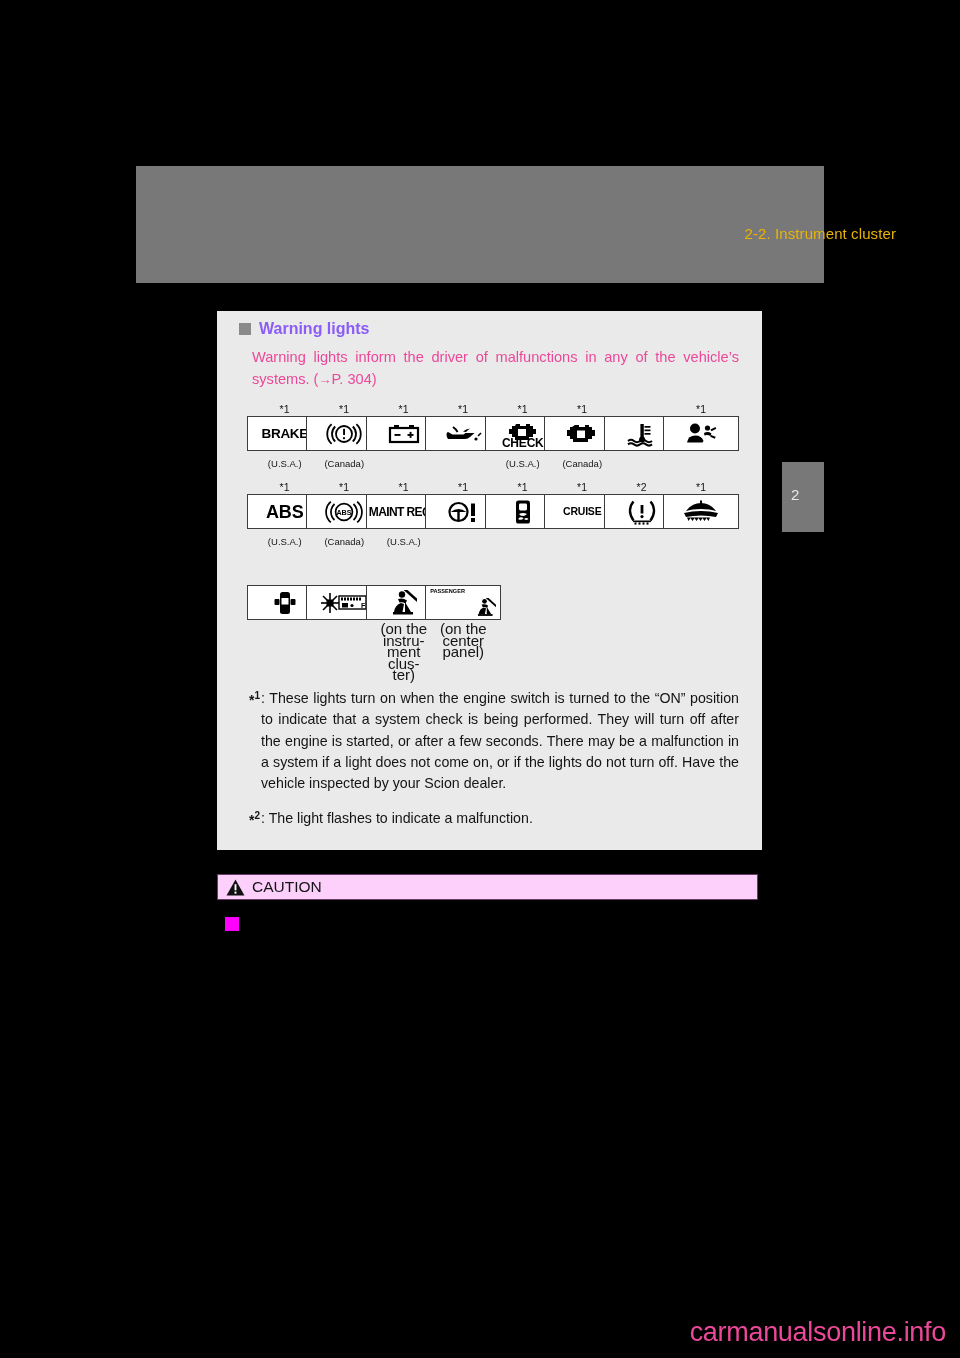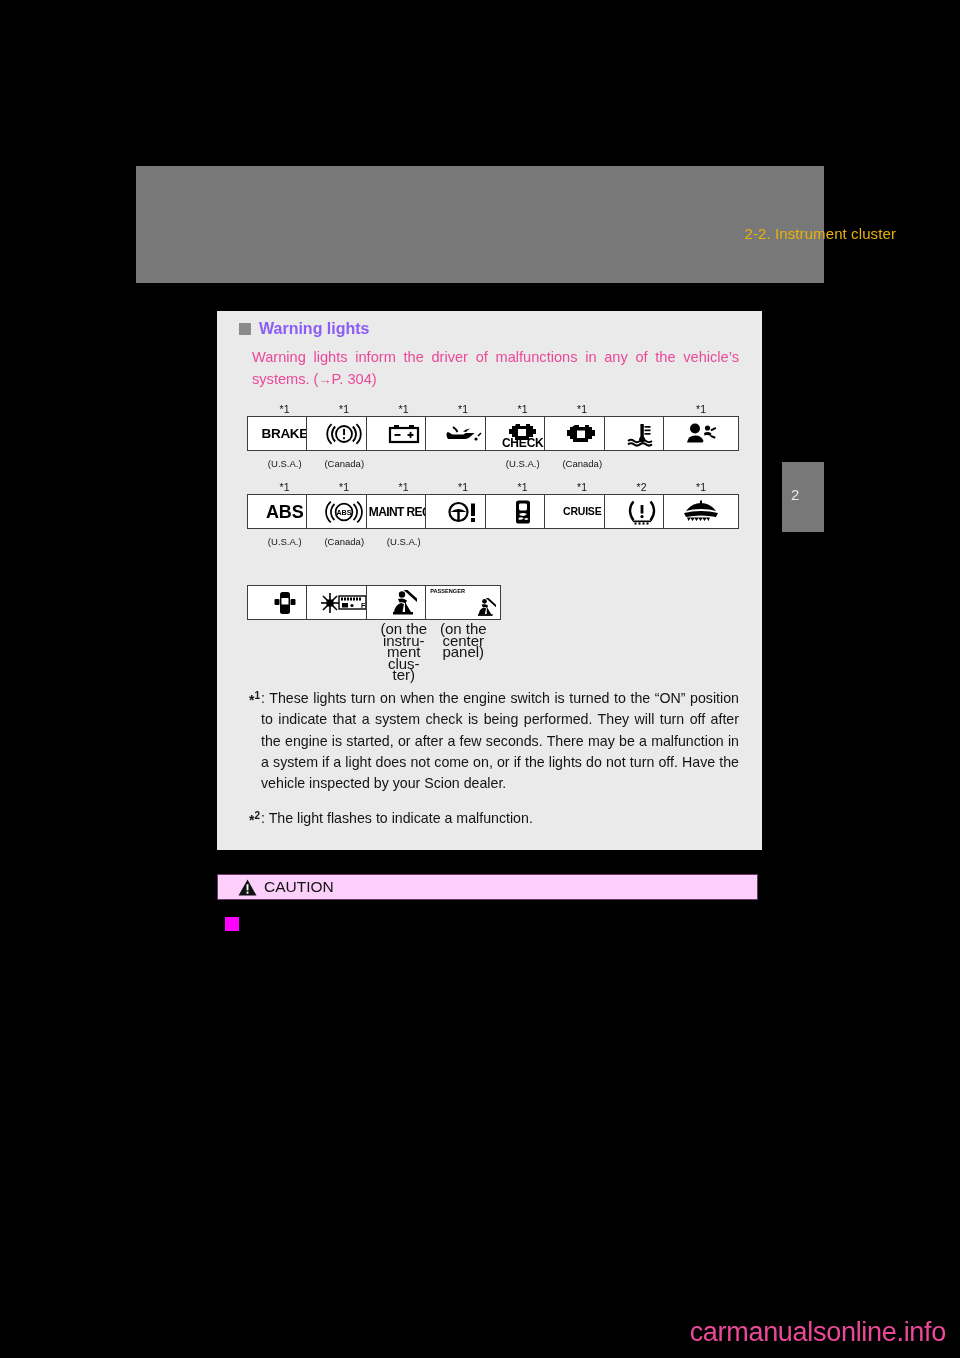--- a/index.html
+++ b/index.html
@@ -53,21 +53,21 @@
   #fn1{left:249px;top:688px;width:490px;}
   #fn2{left:249px;top:808px;width:490px;}
   .fn-mark{font-size:14px;font-weight:bold;white-space:nowrap;padding-right:1px;}
   .fn-mark sup{font-size:10px;}
   .fn-body{flex:1;text-align:justify;}
   #fn2 .fn-body{text-align:left;}
 
   
   .caution{position:absolute;left:217px;top:874px;width:541px;height:26px;
            background:#fcd0fa;border:1px solid #6a3b68;box-sizing:border-box;
-           display:flex;align-items:center;gap:7px;padding-left:20px;}
+           display:flex;align-items:center;gap:7px;padding-left:8px;}
   .caution .label{font-size:15.5px;color:#141414;}
   .warn-tri{width:19px;height:17px;display:block;}
   .mag-square{position:absolute;left:225px;top:917px;width:14px;height:14px;background:#ff00ff;}
 
   
   .watermark{position:absolute;right:14px;bottom:10px;color:#ec4899;font-size:27px;
              letter-spacing:-.3px;}
 </style>
 </head>
 <body>

